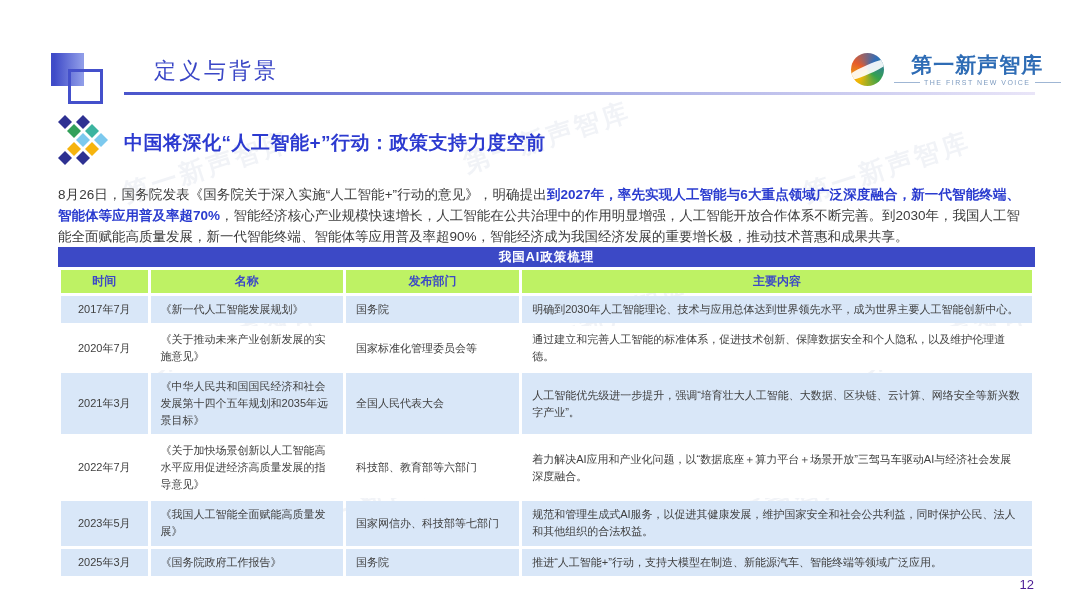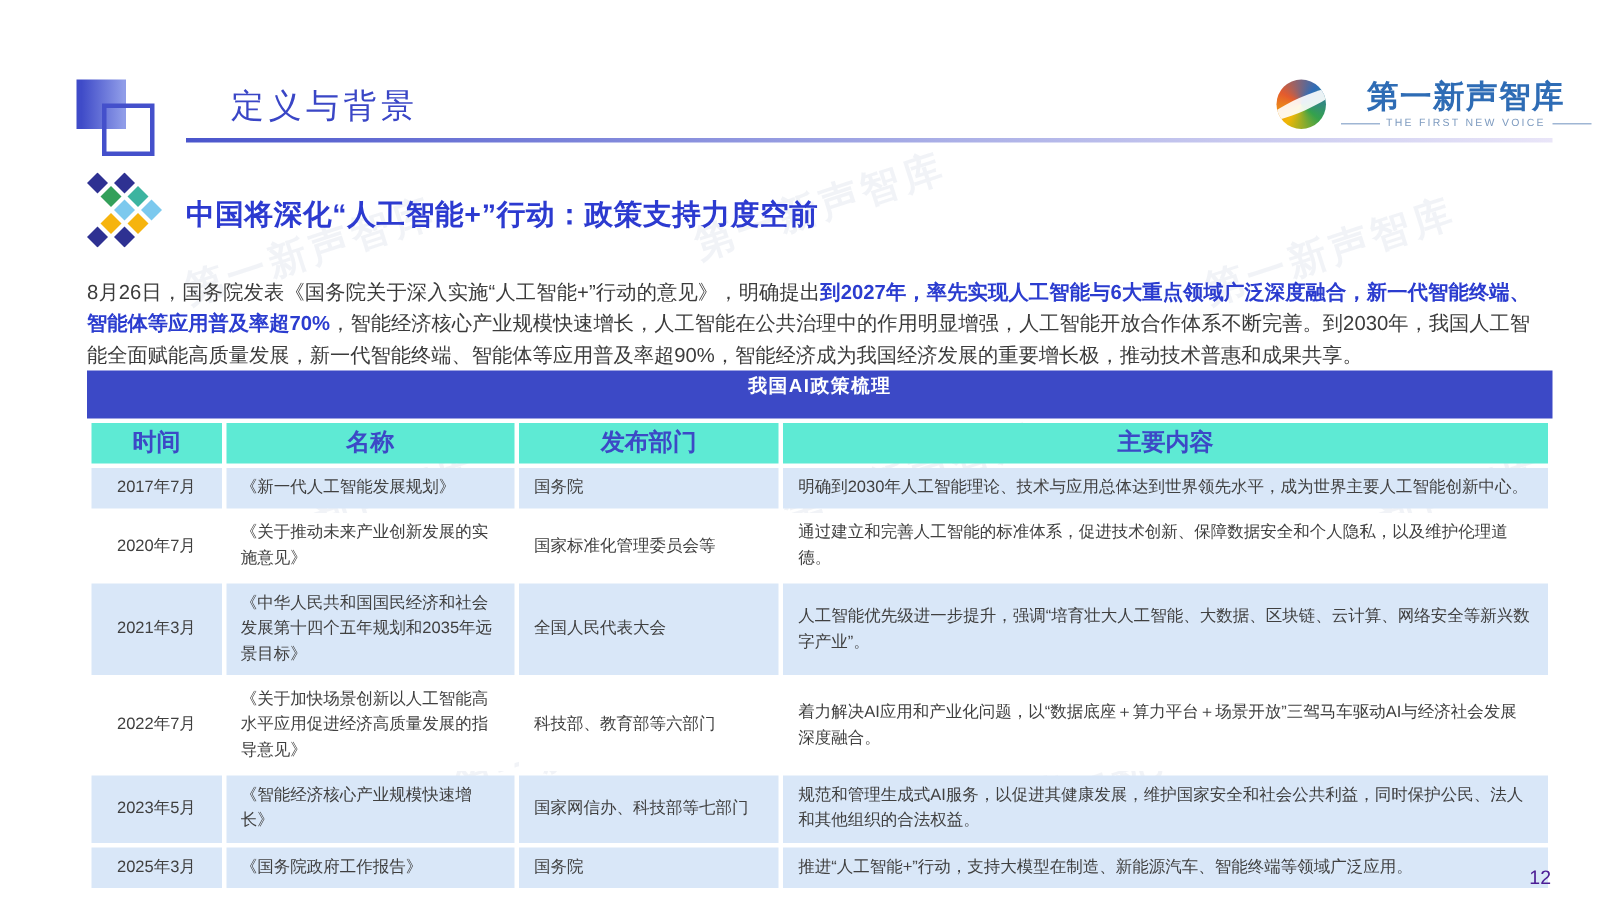--- a/index.html
+++ b/index.html
@@ -42,23 +42,23 @@
   .diamond-icon{position:absolute;left:56px;top:115px;z-index:2;}
   .slide-title{position:absolute;left:124px;top:130px;font-size:19px;font-weight:bold;
                color:#2c3ad0;letter-spacing:.5px;z-index:2;}
   
   .intro{position:absolute;left:58px;top:170px;width:962px;font-size:13.5px;line-height:21px;
          color:#3b3b3b;text-align:justify;z-index:2;}
   .intro .hl{color:#2b3ccf;font-weight:bold;}
   
   .policy-wrap{position:absolute;left:58px;top:247px;width:977px;z-index:2;}
   .table-title-bar{background:#3c49c6;color:#ffffff;text-align:center;font-size:12.5px;
-                   font-weight:bold;line-height:20px;height:32px;letter-spacing:1px;}
+                   font-weight:bold;line-height:20px;height:20px;letter-spacing:1px;}
   table.policy{width:100%;border-collapse:separate;border-spacing:3px;font-size:11px;color:#404040;}
-  table.policy th{color:#3c49c6;font-weight:bold;font-size:16px;padding:3px 6px;background:#5eead4;text-align:center;}
+  table.policy th{color:#3c49c6;font-weight:bold;font-size:12px;padding:3px 6px;background:#bef264;text-align:center;}
   table.policy td{padding:5px 10px;vertical-align:middle;line-height:1.55;}
   tr.row-odd td{background:#d9e7f8;}
   tr.row-even td{background:#ffffff;}
   td.c-time{text-align:center;white-space:nowrap;}
   
   .page-number{position:absolute;right:46px;bottom:16px;font-size:13px;color:#4c1d95;z-index:2;}
 </style>
 </head>
 <body>
 
@@ -145,21 +145,21 @@
         <td>人工智能优先级进一步提升，强调“培育壮大人工智能、大数据、区块链、云计算、网络安全等新兴数字产业”。</td>
       </tr>
       <tr class="row-even">
         <td class="c-time">2022年7月</td>
         <td>《关于加快场景创新以人工智能高水平应用促进经济高质量发展的指导意见》</td>
         <td>科技部、教育部等六部门</td>
         <td>着力解决AI应用和产业化问题，以“数据底座＋算力平台＋场景开放”三驾马车驱动AI与经济社会发展深度融合。</td>
       </tr>
       <tr class="row-odd">
         <td class="c-time">2023年5月</td>
-        <td>《智能经济核心产业规模快速增长》</td>
+        <td>《我国人工智能全面赋能高质量发展》</td>
         <td>国家网信办、科技部等七部门</td>
         <td>规范和管理生成式AI服务，以促进其健康发展，维护国家安全和社会公共利益，同时保护公民、法人和其他组织的合法权益。</td>
       </tr>
       <tr class="row-odd">
         <td class="c-time">2025年3月</td>
         <td>《国务院政府工作报告》</td>
         <td>国务院</td>
         <td>推进“人工智能+”行动，支持大模型在制造、新能源汽车、智能终端等领域广泛应用。</td>
       </tr>
 

